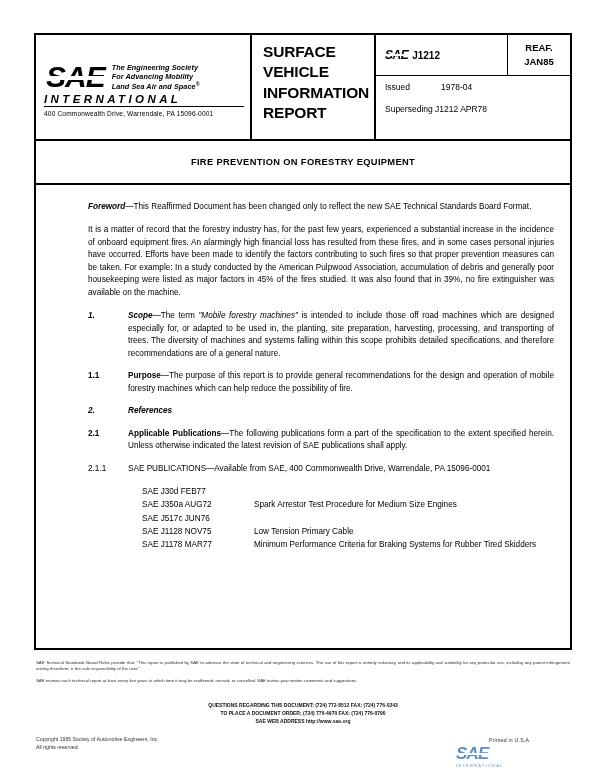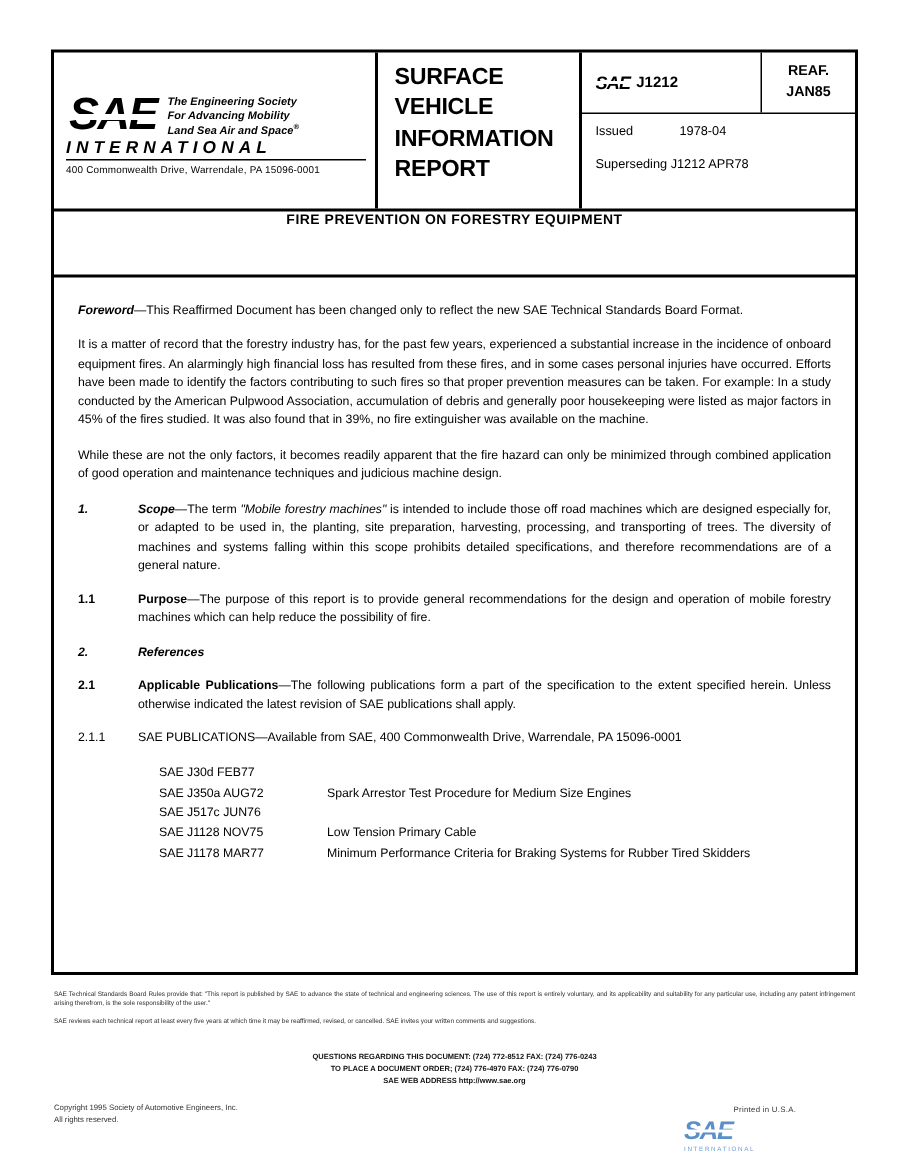--- a/index.html
+++ b/index.html
@@ -92,21 +92,21 @@
     padding-bottom: 1px;
     display: block;
   }
   .addr {
     font-size: 6.6px;
     margin-top: 2.5px;
     letter-spacing: 0.15px;
   }
 
   .mast-title {
-    width: 136px;
+    width: 124px;
     border-right: 2px solid #000;
     box-sizing: border-box;
     padding: 7px 0 0 11px;
     font-weight: bold;
     font-size: 15.5px;
     line-height: 1.32;
     letter-spacing: -0.2px;
   }
 
   .mast-right {
@@ -171,34 +171,36 @@
   .supersede {
     font-size: 8.5px;
     margin-top: 10px;
   }
 
   
   .titleband {
     height: 44px;
     border-bottom: 2px solid #000;
     display: flex;
+    align-items: center;
     justify-content: center;
     font-size: 9.3px;
     font-weight: bold;
     letter-spacing: 0.35px;
     box-sizing: border-box;
   }
 
   
   .body {
     padding: 16px 16px 0 16px;
     box-sizing: border-box;
     font-size: 8.2px;
     line-height: 1.52;
     text-align: justify;
+    margin-left: 36px;
   }
   .para { margin: 0 0 9px 0; }
   .tight { margin-bottom: 11px; }
 
   .numsec {
     display: flex;
     margin: 0 0 10px 0;
   }
   .numsec .num {
     width: 40px;
@@ -384,21 +386,20 @@
     </div>
 
     <div class="body">
 
       <p class="para tight">
         <span class="lead-ital">Foreword</span><span>—This Reaffirmed Document has been changed only to reflect the new SAE Technical Standards Board Format.</span>
       </p>
 
       <p class="para tight">It is a matter of record that the forestry industry has, for the past few years, experienced a substantial increase in the incidence of onboard equipment fires.  An alarmingly high financial loss has resulted from these fires, and in some cases personal injuries have occurred.  Efforts have been made to identify the factors contributing to such fires so that proper prevention measures can be taken.  For example: In a study conducted by the American Pulpwood Association, accumulation of debris and generally poor housekeeping were listed as major factors in 45% of the fires studied.  It was also found that in 39%, no fire extinguisher was available on the machine.</p>
 
-      <p class="para tight">While these are not the only factors, it becomes readily apparent that the fire hazard can only be minimized through combined application of good operation and maintenance techniques and judicious machine design.</p>
 
       <div class="numsec">
         <div class="num ital">1.</div>
         <div class="txt">
           <span class="lead-ital">Scope</span><span>—The term </span><span class="ital">"Mobile forestry machines"</span><span> is intended to include those off road machines which are designed especially for, or adapted to be used in, the planting, site preparation, harvesting, processing, and transporting of trees.  The diversity of machines and systems falling within this scope prohibits detailed specifications, and therefore recommendations are of a general nature.</span>
         </div>
       </div>
 
       <div class="numsec">
         <div class="num">1.1</div>

